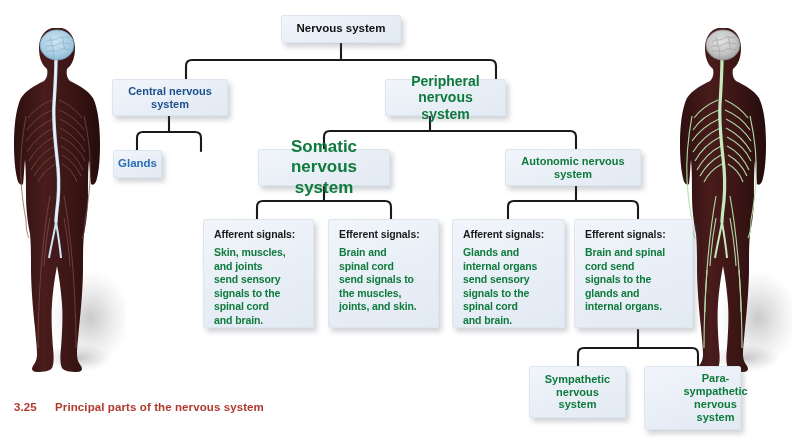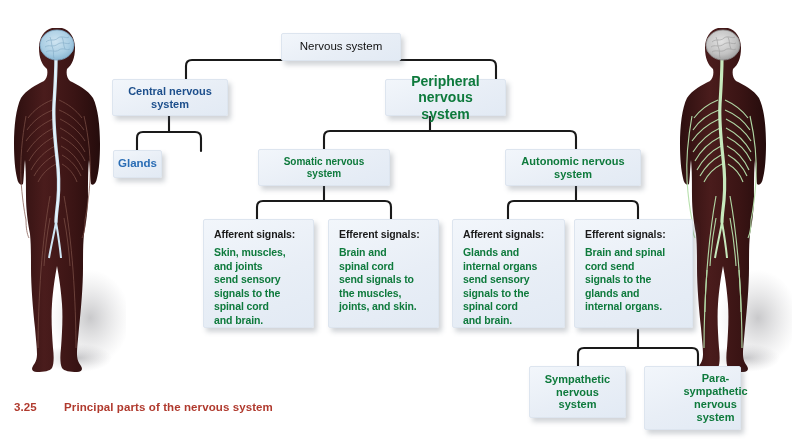--- a/index.html
+++ b/index.html
@@ -27,21 +27,21 @@
     border-radius:2px;
     box-shadow:3px 4px 5px rgba(90,100,115,.28);
     display:flex;
     align-items:center;
     justify-content:center;
     text-align:center;
     line-height:1.18;
     z-index:3;
   }
 
-  .t-black{color:#111111;font-weight:normal;margin-top:18px;}
+  .t-black{color:#111111;font-weight:bold;}
   .t-blue {color:#1d4f8c;font-weight:bold;}
   .t-blue2{color:#2a6db5;font-weight:bold;}
   .t-green{color:#0e7a3c;font-weight:bold;}
 
   .detail{
     padding:8px 9px 18px 10px;
     flex-direction:column;
     align-items:flex-start;
     text-align:left;
     justify-content:flex-start;
@@ -54,21 +54,21 @@
     color:#0e7a3c;font-weight:bold;font-size:10.5px;
     line-height:1.28;white-space:pre-line;letter-spacing:-.1px;
   }
 
   
   #caption{
     position:absolute;left:14px;top:401px;
     font-size:11.5px;font-weight:bold;color:#b03a2e;
     letter-spacing:.1px;
   }
-  #caption .num{margin-right:24px;}
+  #caption .num{margin-right:15px;}
 
   
   .figure{position:absolute;top:18px;width:120px;height:370px;}
   .figure svg{display:block;}
 </style>
 </head>
 <body>
 
 <div id="page">
 
@@ -302,21 +302,21 @@
   <div class="node t-green" style="left:385px;top:79px;width:121px;height:37px;font-size:14px;white-space:pre-line;">
     <span>Peripheral nervous
 system</span>
   </div>
 
   <div class="node t-blue2" style="left:113px;top:150px;width:49px;height:28px;font-size:11.5px;white-space:pre-line;">
     <span>Glands</span>
   </div>
 
 
-  <div class="node t-green" style="left:258px;top:149px;width:132px;height:37px;font-size:10px;white-space:pre-line;">
+  <div class="node t-green" style="left:258px;top:149px;width:132px;height:37px;font-size:17px;white-space:pre-line;">
     <span>Somatic nervous
 system</span>
   </div>
 
   <div class="node t-green" style="left:505px;top:149px;width:136px;height:37px;font-size:11px;white-space:pre-line;">
     <span>Autonomic nervous
 system</span>
   </div>
 
   <div class="node detail" style="left:203px;top:219px;width:111px;height:109px;">

